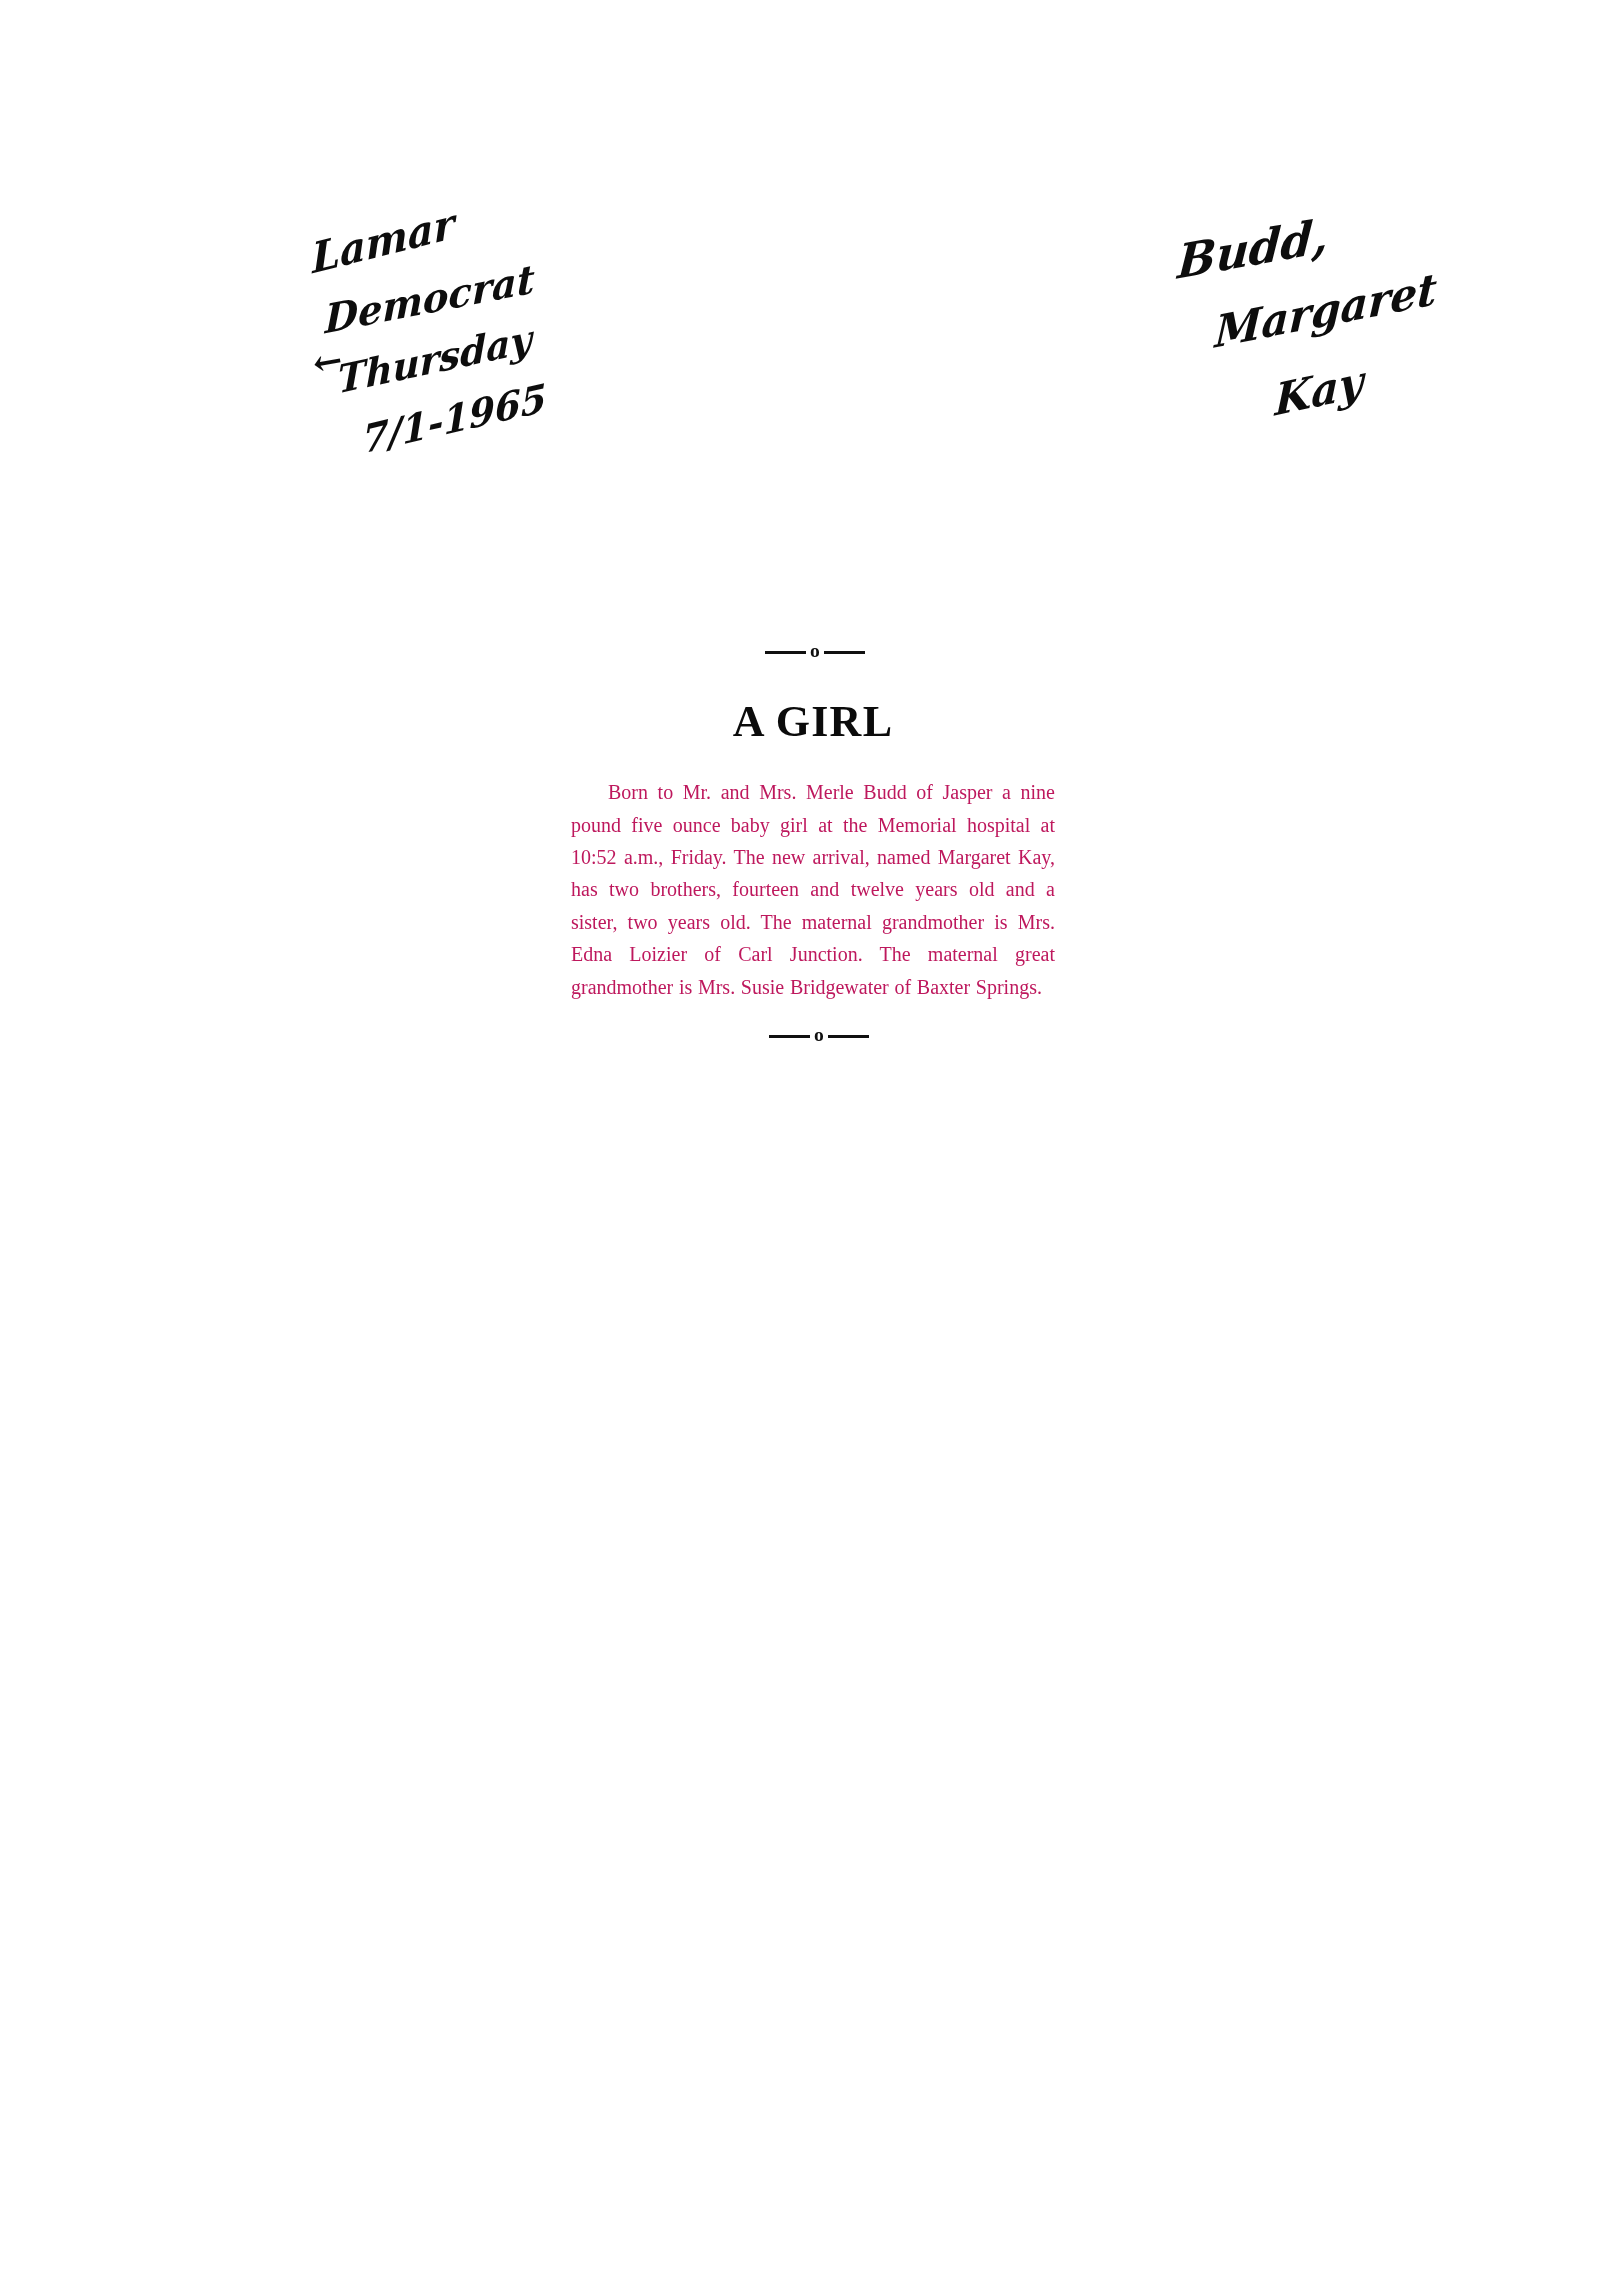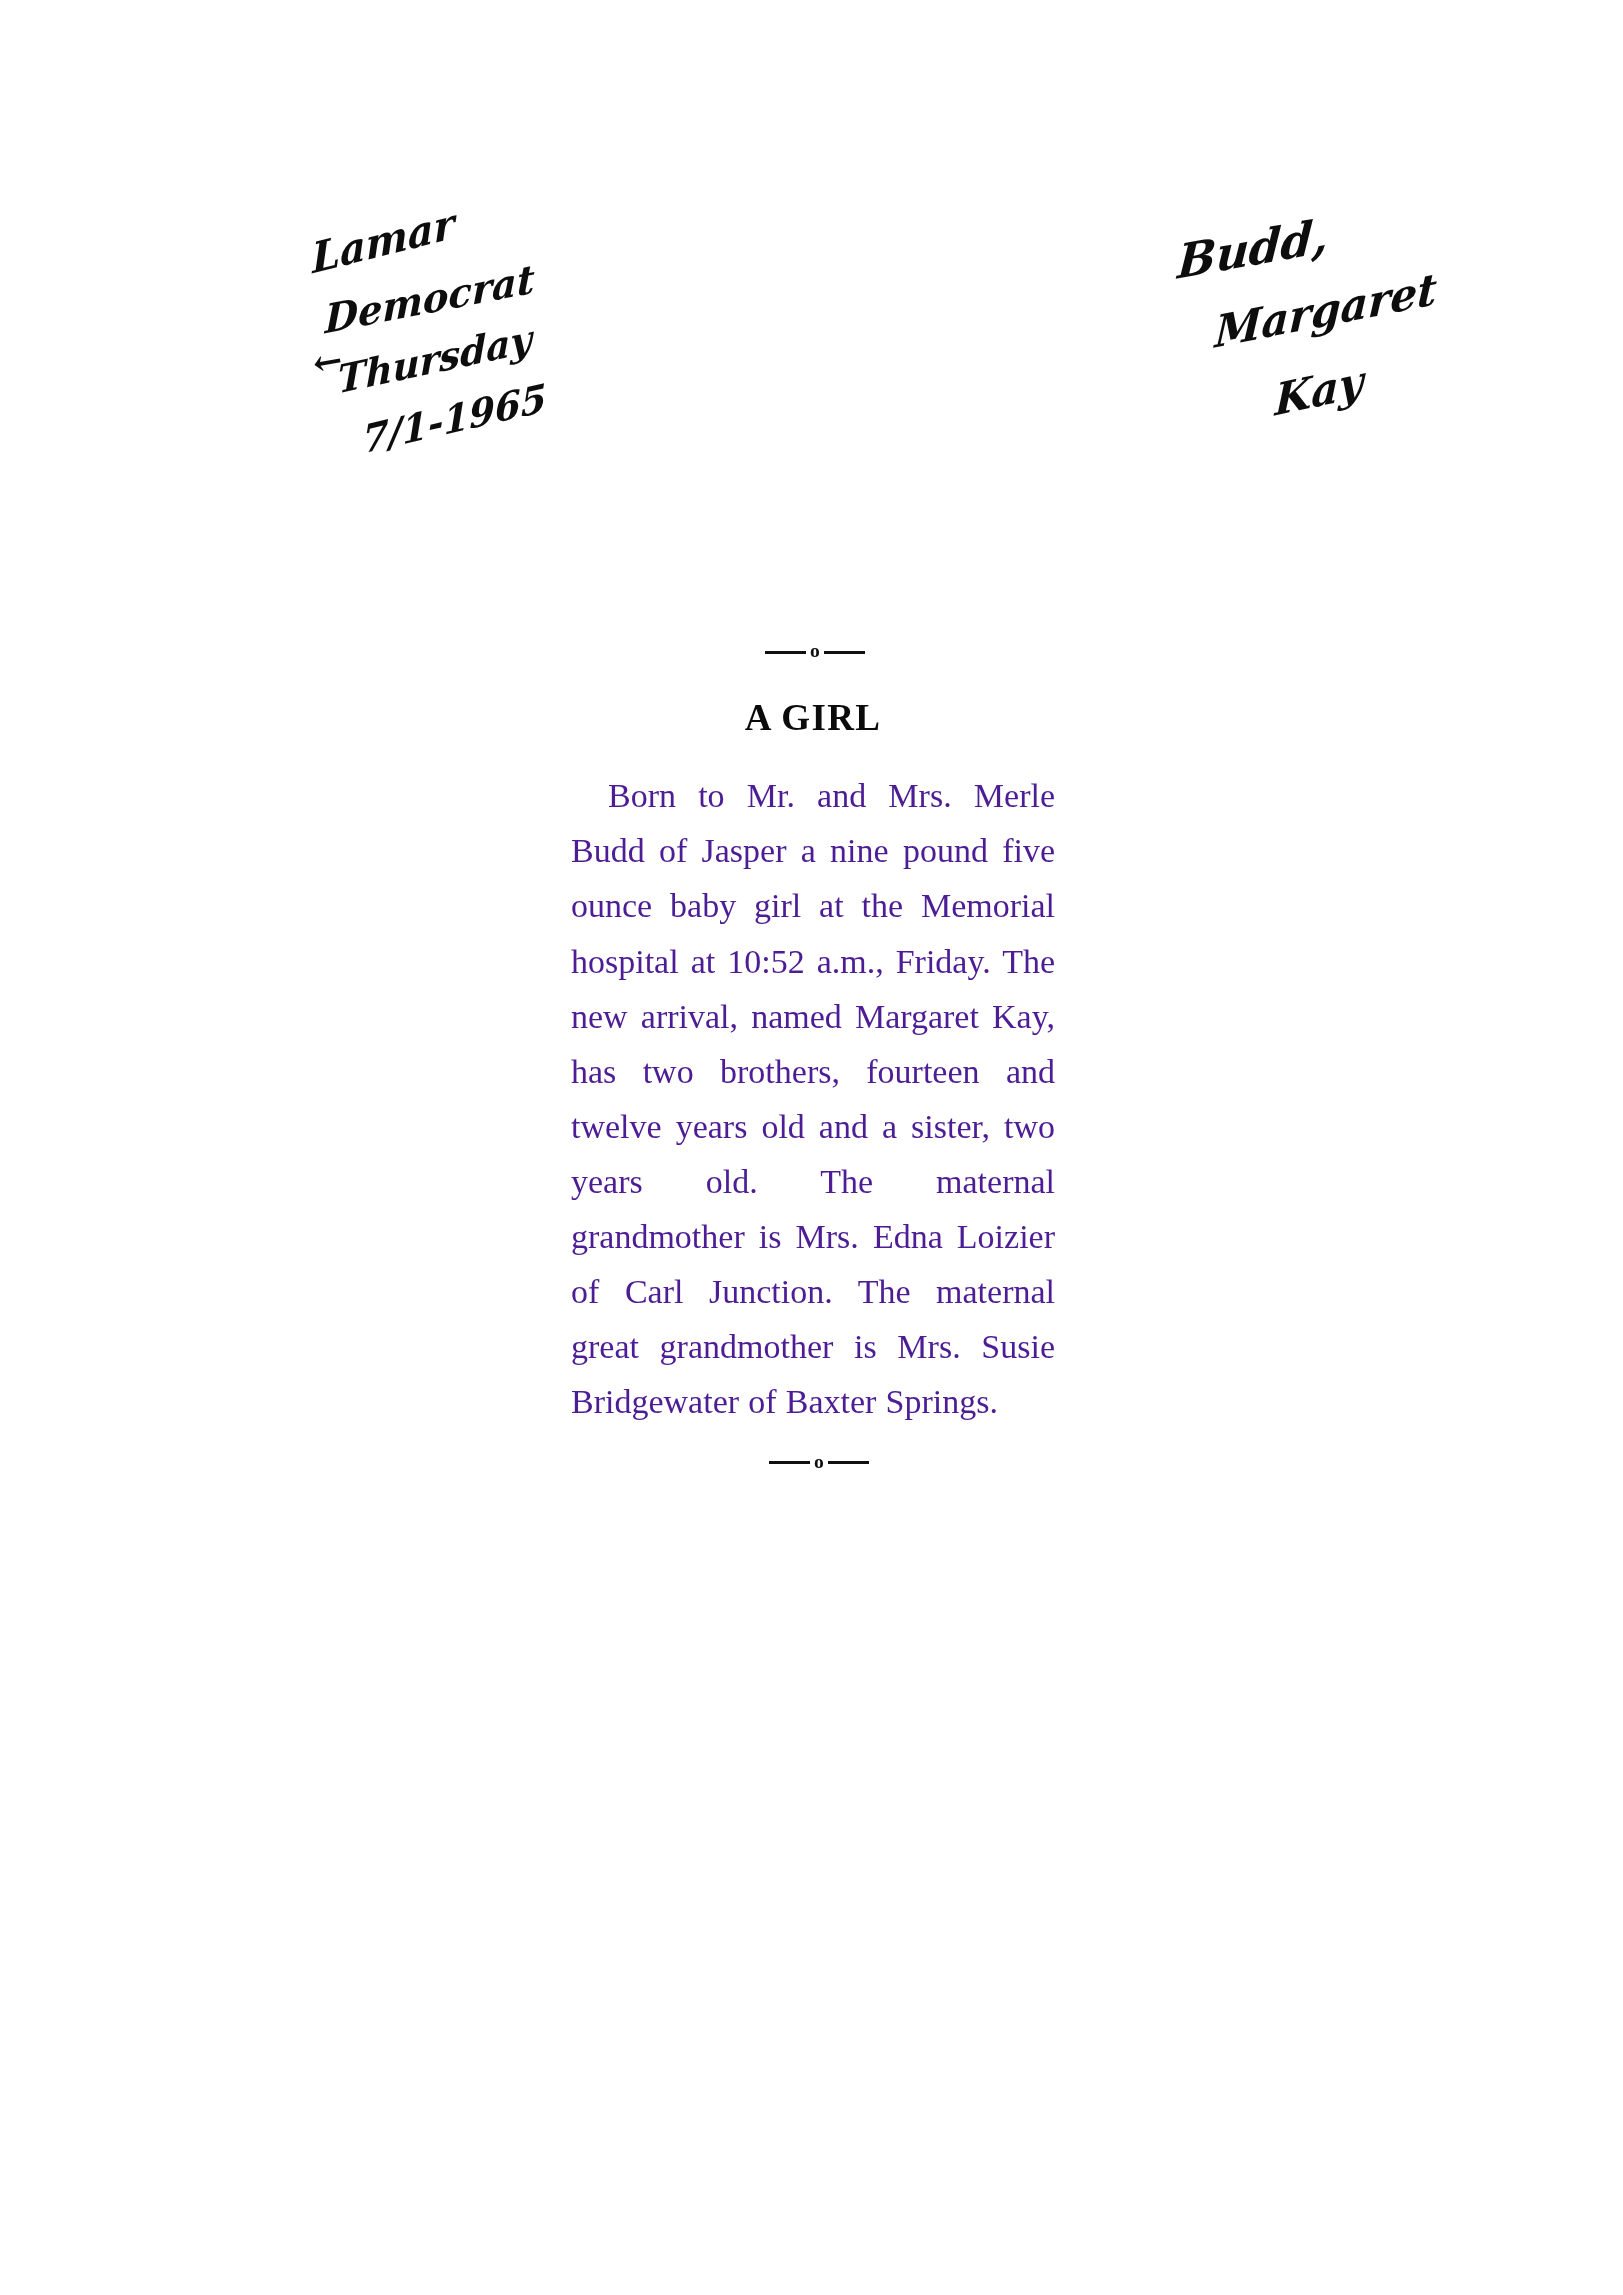--- a/index.html
+++ b/index.html
@@ -129,34 +129,34 @@
     font-weight: 700;
     line-height: 1;
     position: relative;
     top: -1.3px;
   }
 
   #headline {
     text-align: center;
     font-family: "Liberation Serif", serif;
     font-weight: 700;
-    font-size: 37px;
+    font-size: 44px;
     letter-spacing: 1.3px;
     margin-top: 34px;
     margin-bottom: 29px;
     color: #0b0b0b;
   }
 
   #body-text {
     font-family: "Liberation Serif", serif;
-    font-size: 34px;
+    font-size: 20px;
     line-height: 1.62;
     text-align: justify;
     text-align-last: left;
-    color: #4c1d95;
+    color: #be185d;
     text-indent: 37px;
     word-spacing: 0.7px;
   }
 
   #ornament-bottom {
     margin-top: 22px;
     padding-left: 11.8px;
   }
   #ornament-top {
     padding-left: 3.9px;

